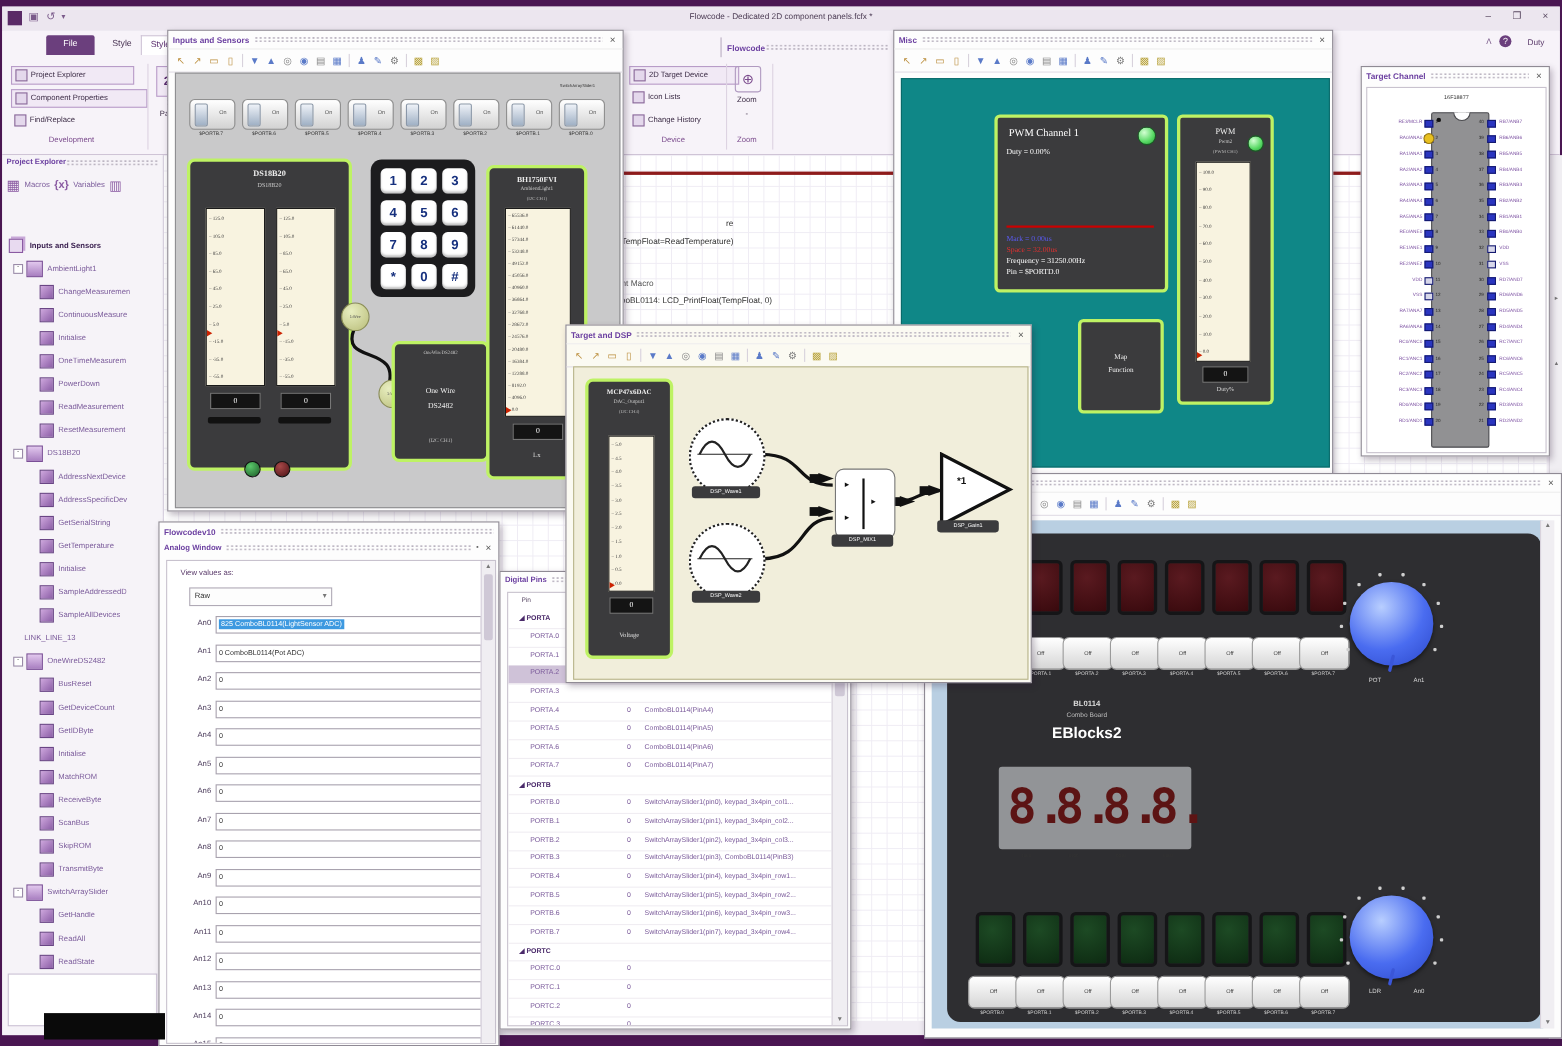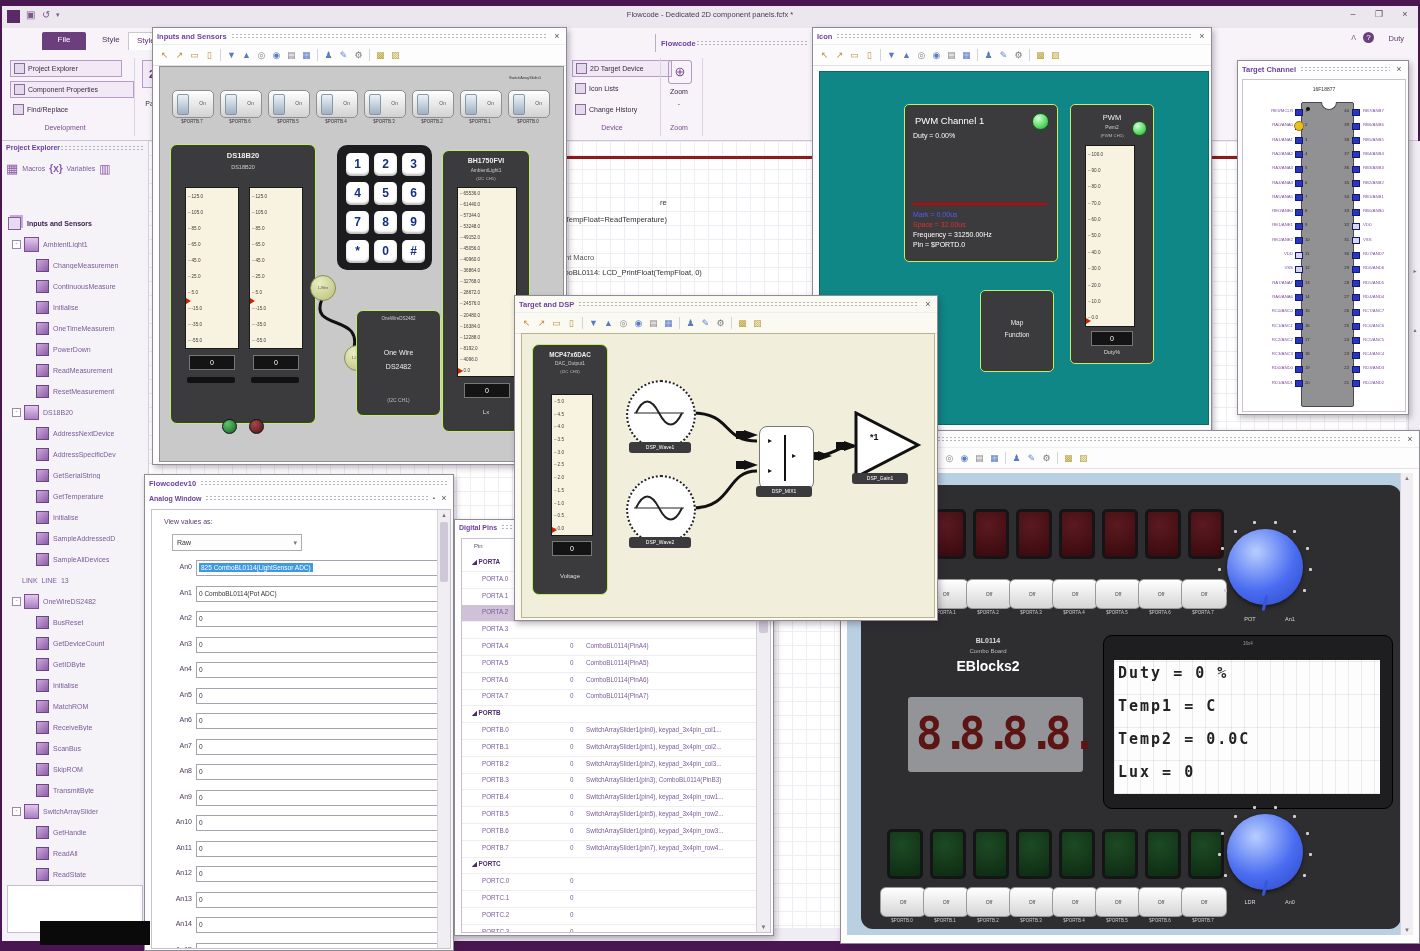--- a/index.html
+++ b/index.html
@@ -28,21 +28,21 @@
   
   .win{position:absolute;background:#fdfdfd;border:1px solid #8f8a94;box-shadow:2px 3px 6px rgba(40,20,50,.3);box-sizing:border-box;}
   .tbar{height:16px;display:flex;align-items:center;padding:0 4px;gap:4px;}
   .tbar .cap{font-size:7.5px;font-weight:bold;color:#6b3fa0;white-space:nowrap;}
   .dots{flex:1;height:6px;background-image:radial-gradient(circle,#b9b2bf 0.8px,transparent 1px);background-size:4px 3px;}
   .wx{font-size:9px;color:#555;width:10px;text-align:center;}
   .ttool{height:20px;border-top:1px solid #eee;border-bottom:1px solid #e2dde6;display:flex;align-items:center;gap:2px;padding:0 5px;}
   .tico{width:13px;height:14px;font-size:9px;line-height:14px;text-align:center;}
   .tsep{width:1px;height:12px;background:#d8d2dc;margin:0 2px;}
   
-  .blk{position:absolute;background:#3b3b3d;border:1px solid #bef264;border-radius:7px;color:#eee;}
+  .blk{position:absolute;background:#3b3b3d;border:3px solid #bef264;border-radius:7px;color:#eee;font-family:Liberation Serif, serif;}
   .bt{position:absolute;width:100%;text-align:center;white-space:nowrap;}
   .scale{position:absolute;background:#f8f3e0;border:1px solid #1a1a1a;overflow:hidden;}
   .tick{display:flex;align-items:center;color:#3a3a3a;padding-left:2px;}
   .tick::before{content:"\2013";margin-right:1px;color:#666;}
   .mk{position:absolute;left:0;width:0;height:0;border-left:5px solid #cc2200;border-top:3px solid transparent;border-bottom:3px solid transparent;}
   .valbox{position:absolute;background:#141414;border:1px solid #777;color:#fff;text-align:center;font-size:7px;line-height:13px;}
   .sw{position:absolute;width:40px;height:26px;background:linear-gradient(#ffffff,#d2d2d2);border:1px solid #909090;border-radius:5px;}
   .sw i{position:absolute;left:4px;top:3px;width:10px;height:19px;background:linear-gradient(#eef2f8,#9fb0c4);border:1px solid #8a97a8;border-radius:2px;}
   .sw b{position:absolute;right:7px;top:9px;font-size:5px;color:#555;font-weight:normal;}
   .swlab{position:absolute;width:48px;text-align:center;font-size:4.5px;color:#333;}
@@ -546,21 +546,21 @@
               <span class="mk" style="bottom:2px;"></span>
             </div>
         <div class="valbox" style="left:21px;top:232px;width:44px;height:13px;">0</div>
         <div class="bt" style="top:258px;font-size:6px;color:#ddd;">Lx</div>
       </div>
     </div>
   </div>
 
   <div class="win" style="left:810px;top:21px;width:400px;height:404px;z-index:3;">
     <div class="tbar">
-          <span class="cap">Icon</span>
+          <span class="cap">Misc</span>
           <span class="dots"></span>
           <span class="wx">×</span>
         </div>
     <div class="ttool">
           <div class="tico" style="color: rgb(187, 142, 60);">↖</div>
           <div class="tico" style="color: rgb(187, 142, 60);">↗</div>
           <div class="tico" style="color: rgb(187, 142, 60);">▭</div>
           <div class="tico" style="color: rgb(187, 142, 60);">▯</div>
           <div class="tsep"></div>
           <div class="tico" style="color: rgb(90, 122, 200);">▼</div>
@@ -1034,30 +1034,20 @@
                 <div class="seg" style="position: absolute; left: 137px; top: 12px; font-size: 44px; line-height: 50px;">8.</div>
               </div>
             </div>
         <div id="seg-labels">
               <div style="position: absolute; left: 52px; top: 290px; width: 40px; text-align: center; font-size: 4px; color: rgb(51, 51, 51);">1000</div>
               <div style="position: absolute; left: 95px; top: 290px; width: 40px; text-align: center; font-size: 4px; color: rgb(51, 51, 51);">0100</div>
               <div style="position: absolute; left: 138px; top: 290px; width: 40px; text-align: center; font-size: 4px; color: rgb(51, 51, 51);">0010</div>
               <div style="position: absolute; left: 181px; top: 290px; width: 40px; text-align: center; font-size: 4px; color: rgb(51, 51, 51);">0001</div>
             </div>
 
-        <div style="position:absolute;left:242px;top:150px;width:288px;height:172px;background:#1e1e20;border:1px solid #000;border-radius:9px;">
-          <div style="position:absolute;left:0;top:5px;width:100%;text-align:center;font-size:4.5px;color:#999;">16x4</div>
-          <div id="lcd-screen" style="position:absolute;left:10px;top:24px;width:266px;height:134px;background:#fdfdfd;
-               background-image:repeating-linear-gradient(90deg,rgba(0,0,0,0.07) 0 1px,transparent 1px 13px),repeating-linear-gradient(0deg,rgba(0,0,0,0.07) 0 1px,transparent 1px 33px);">
-                <div style="position: absolute; left: 4px; top: 4px; font-family: &quot;DejaVu Sans Mono&quot;, monospace; font-size: 15px; font-weight: bold; color: rgb(34, 34, 34); letter-spacing: 2px; white-space: pre;">Duty = 0 %</div>
-                <div style="position: absolute; left: 4px; top: 37px; font-family: &quot;DejaVu Sans Mono&quot;, monospace; font-size: 15px; font-weight: bold; color: rgb(34, 34, 34); letter-spacing: 2px; white-space: pre;">Temp1 = C</div>
-                <div style="position: absolute; left: 4px; top: 70px; font-family: &quot;DejaVu Sans Mono&quot;, monospace; font-size: 15px; font-weight: bold; color: rgb(34, 34, 34); letter-spacing: 2px; white-space: pre;">Temp2 = 0.0C</div>
-                <div style="position: absolute; left: 4px; top: 103px; font-family: &quot;DejaVu Sans Mono&quot;, monospace; font-size: 15px; font-weight: bold; color: rgb(34, 34, 34); letter-spacing: 2px; white-space: pre;">Lux = 0</div>
-              </div>
-        </div>
         <div id="leds-bottom">
               <div class="ledr" style="left: 26px; top: 344px; background: radial-gradient(circle at 40% 30%, rgb(29, 74, 36), rgb(13, 42, 18));"></div>
               <div class="ledr" style="left: 69px; top: 344px; background: radial-gradient(circle at 40% 30%, rgb(29, 74, 36), rgb(13, 42, 18));"></div>
               <div class="ledr" style="left: 112px; top: 344px; background: radial-gradient(circle at 40% 30%, rgb(29, 74, 36), rgb(13, 42, 18));"></div>
               <div class="ledr" style="left: 155px; top: 344px; background: radial-gradient(circle at 40% 30%, rgb(29, 74, 36), rgb(13, 42, 18));"></div>
               <div class="ledr" style="left: 198px; top: 344px; background: radial-gradient(circle at 40% 30%, rgb(29, 74, 36), rgb(13, 42, 18));"></div>
               <div class="ledr" style="left: 241px; top: 344px; background: radial-gradient(circle at 40% 30%, rgb(29, 74, 36), rgb(13, 42, 18));"></div>
               <div class="ledr" style="left: 284px; top: 344px; background: radial-gradient(circle at 40% 30%, rgb(29, 74, 36), rgb(13, 42, 18));"></div>
               <div class="ledr" style="left: 327px; top: 344px; background: radial-gradient(circle at 40% 30%, rgb(29, 74, 36), rgb(13, 42, 18));"></div>
             </div>

